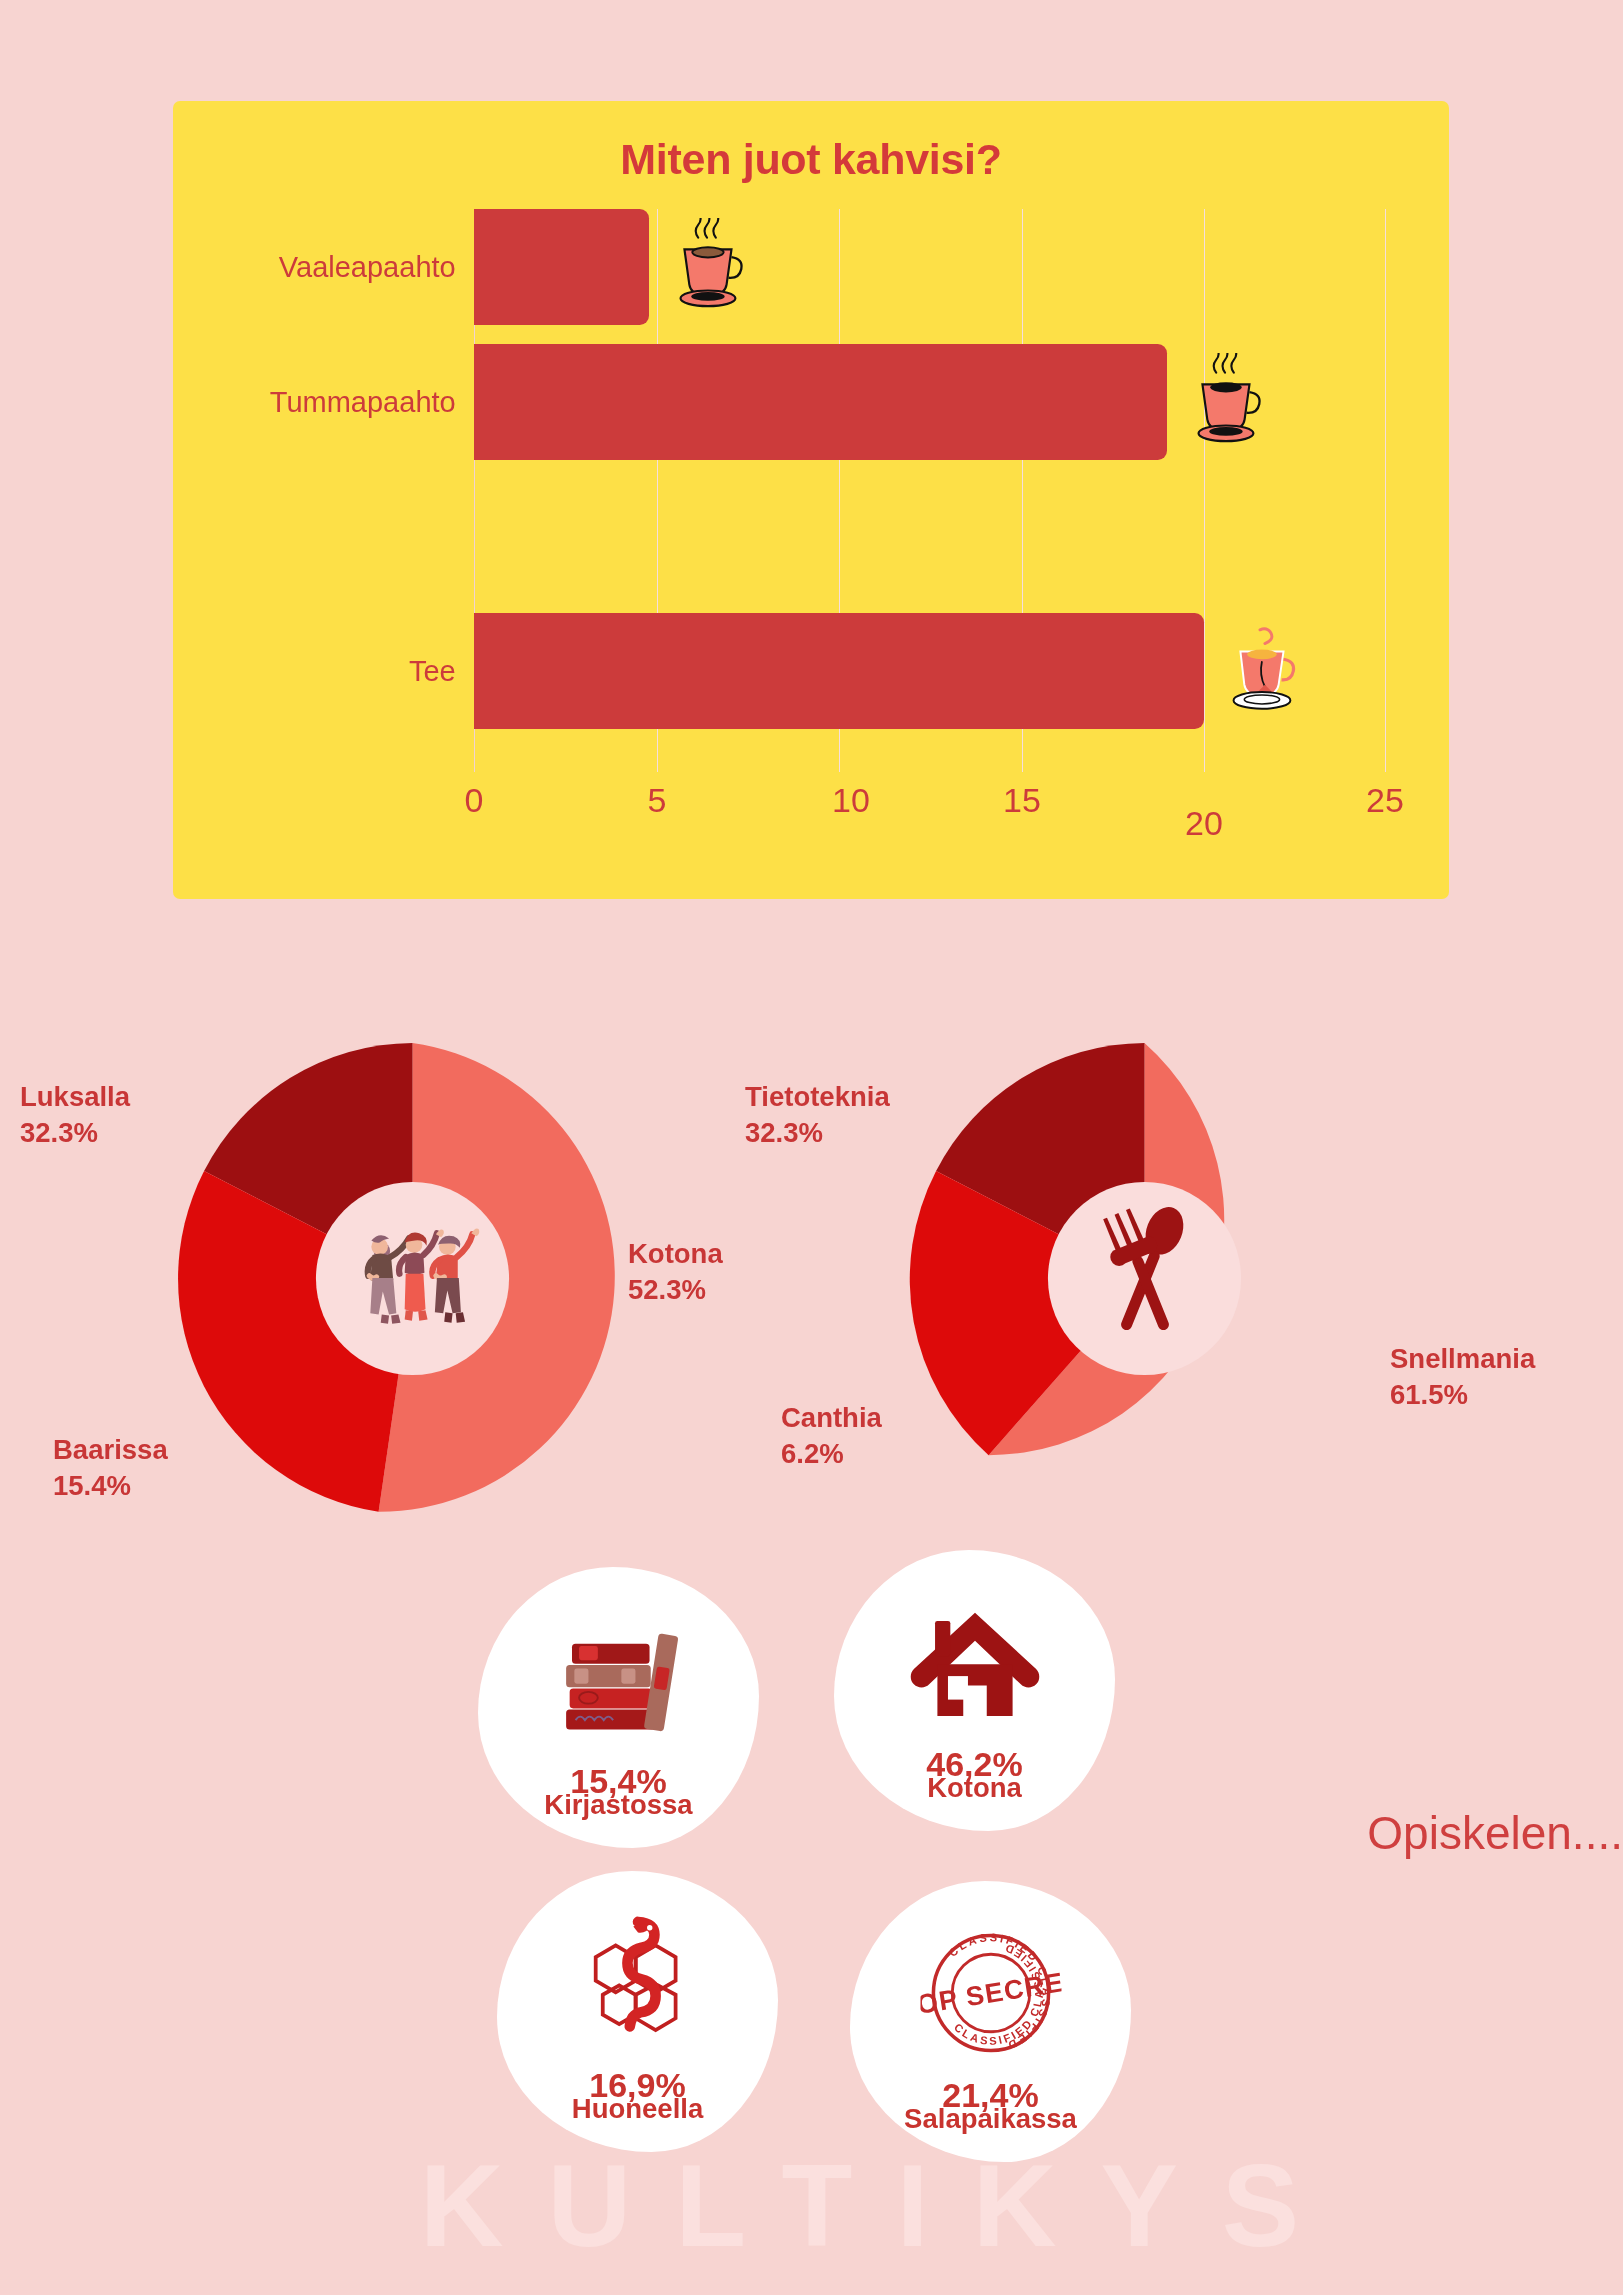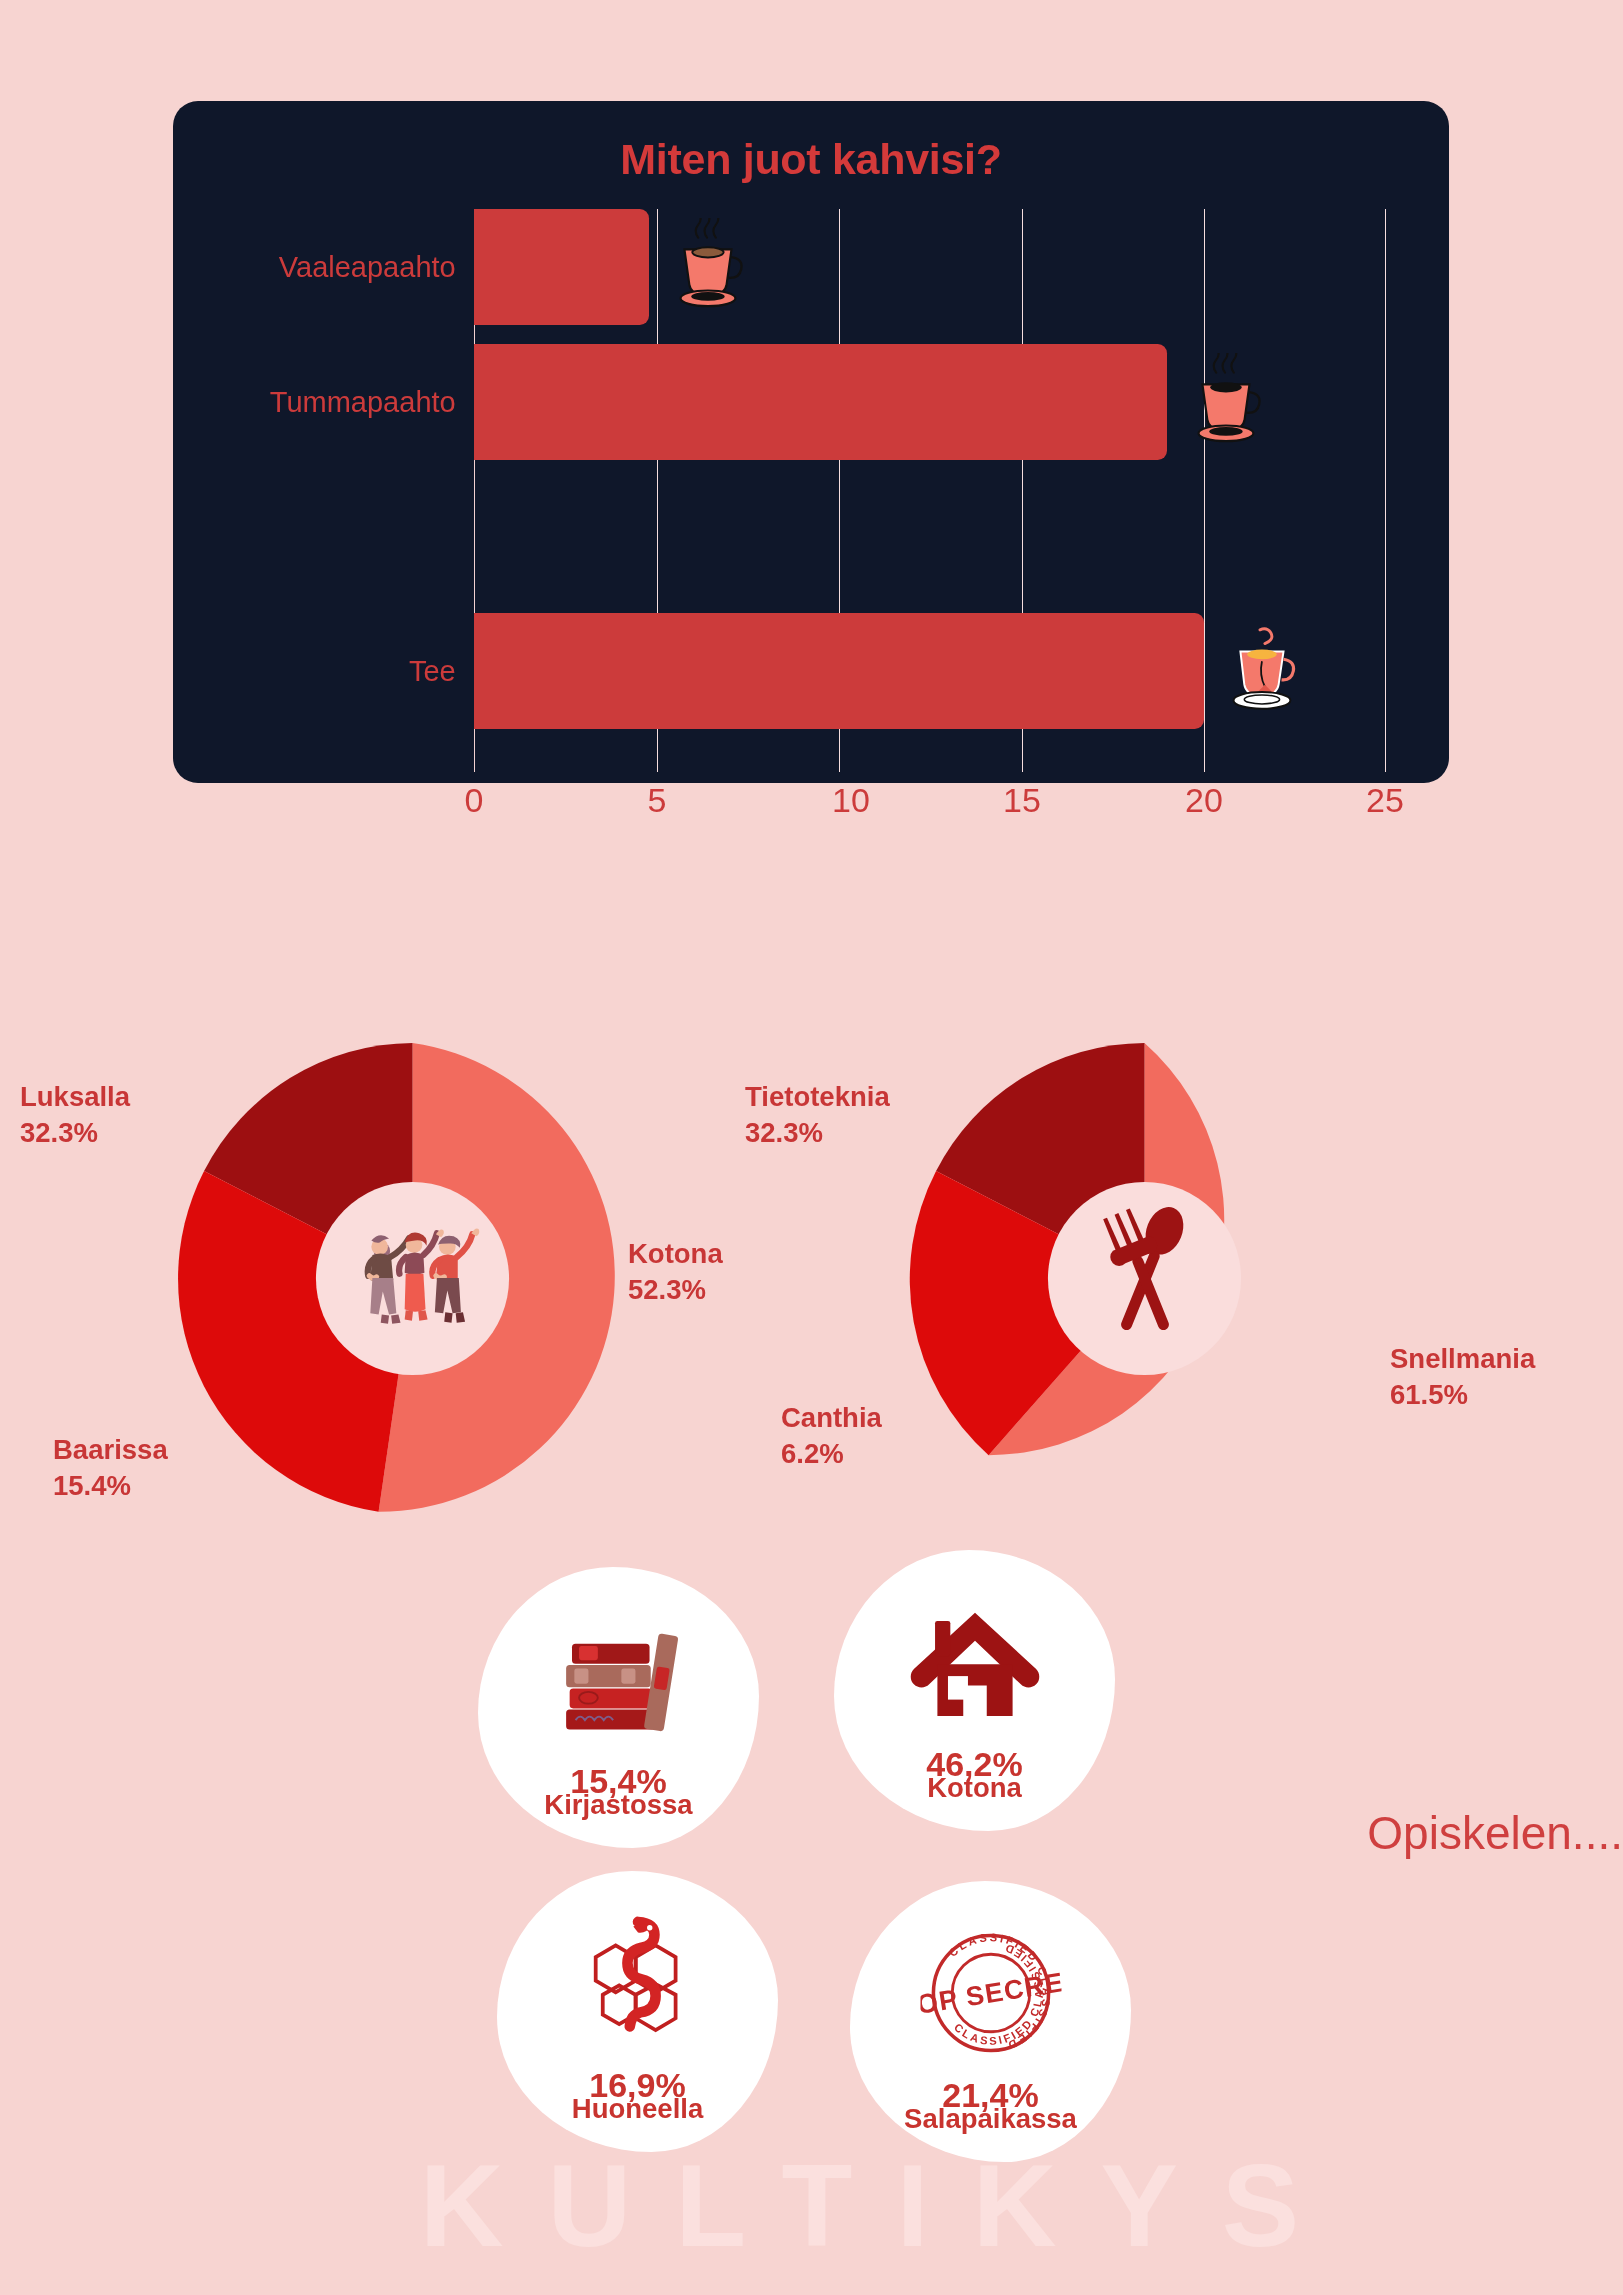--- a/index.html
+++ b/index.html
@@ -7,22 +7,22 @@
   body {
     background:#f7d4d1;
     font-family:"Liberation Sans", sans-serif;
     position:relative;
     overflow:hidden;
   }
 
   
   #bar-card{
     position:absolute; left:173px; top:101px;
-    width:1276px; height:682px;
-    background:#0f172a; border-radius:25px;
+    width:1276px; height:798px;
+    background:#fde047; border-radius:7px;
   }
   #bar-title{
     position:absolute; top:34px; left:0; width:100%;
     text-align:center; font-size:43px; font-weight:bold;
     color:#d43a3a; letter-spacing:-0.3px;
   }
 
   
   #plot{
     position:absolute; left:301px; top:108px;
@@ -190,21 +190,21 @@
         </svg>
       </span>
     </div>
   </div>
 
   <div id="axis">
     <span class="tick" style="left:0px;">0</span>
     <span class="tick" style="left:183px;">5</span>
     <span class="tick" style="left:365px;margin-left:12px;">10</span>
     <span class="tick" style="left:548px;">15</span>
-    <span class="tick" style="left:730px;">20</span>
+    <span class="tick" style="left:730px;margin-top:23px;">20</span>
     <span class="tick" style="left:911px;">25</span>
   </div>
 </div>
 
 <div class="donut-block" style="left:177px; top:1043px; width:471px; height:471px;">
 
   <svg class="donut-title" viewBox="0 0 520 120">
     <defs>
         <path id="arcL" d="M 40 110 A 230 230 0 0 1 480 110"></path>
       </defs>

